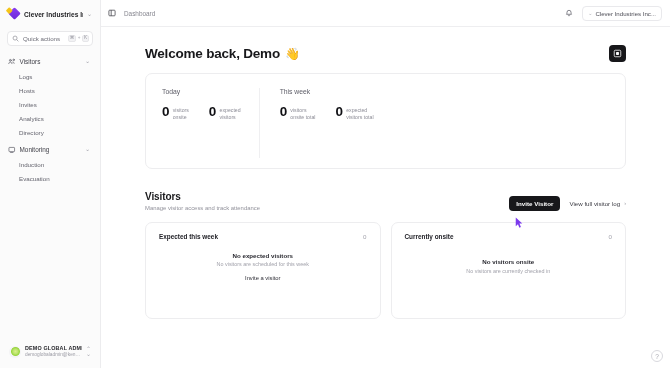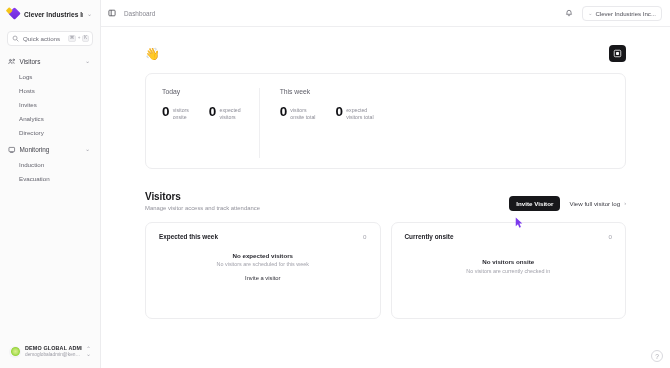--- a/index.html
+++ b/index.html
@@ -343,20 +343,21 @@
           <span class="oc-caret">⌄</span>
           <span class="oc-name">Clever Industries Inc...</span>
         </span>
       </div>
     </header>
 
     <div class="content">
 
       <div class="welcome-row">
         <h1 class="welcome-title">
+          <span>Welcome back, Demo</span>
           <span class="wave">👋</span>
         </h1>
         <span class="dark-sq-btn">
           <svg width="9" height="9" viewBox="0 0 16 16" fill="none" stroke="#ffffff" stroke-width="1.4">
             <rect x="2.2" y="2.2" width="11.6" height="11.6" rx="2"></rect>
             <rect x="5.4" y="5.4" width="5.2" height="5.2" rx="1.1" fill="#ffffff" stroke="none"></rect>
           </svg>
         </span>
       </div>
 

